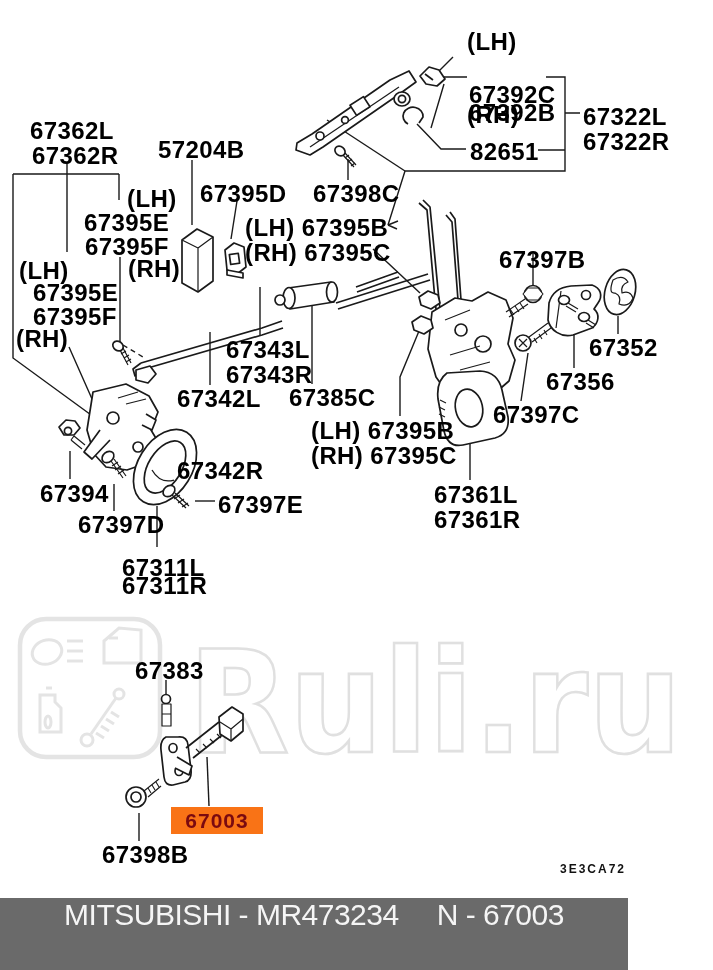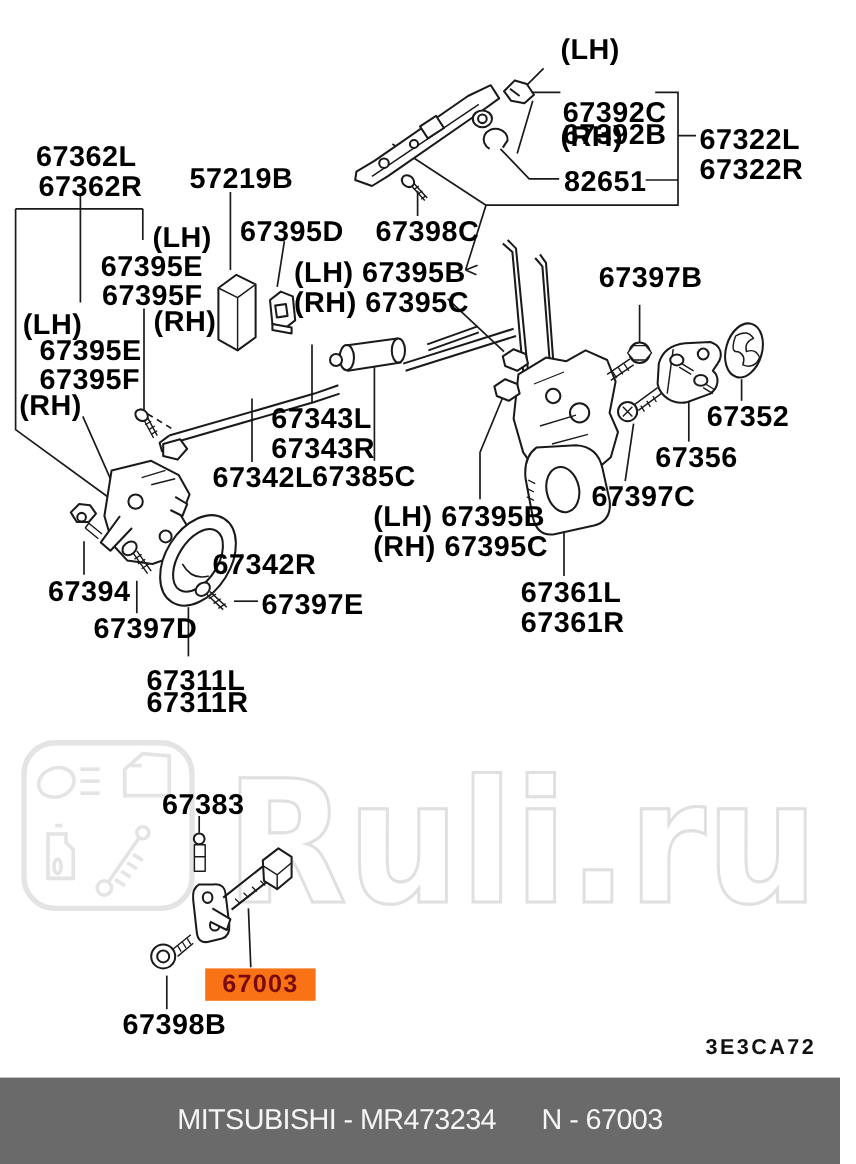--- a/index.html
+++ b/index.html
@@ -1,28 +1,28 @@
 <!DOCTYPE html>
 <html><head>
 <meta charset="utf-8">
 <style>
   html,body{margin:0;padding:0;background:#fff;}
   #stage{position:relative;width:713px;height:970px;background:#fff;overflow:hidden;
          font-family:"Liberation Sans",sans-serif;}
   #artwork{position:absolute;left:0;top:0;}
   .lbl{position:absolute;font-weight:bold;font-size:24px;letter-spacing:.4px;
        color:#000;white-space:nowrap;line-height:1;}
-  .plate-code{position:absolute;left:588px;top:862px;font-weight:bold;font-size:18px;
+  .plate-code{position:absolute;left:560px;top:862px;font-weight:bold;font-size:12px;
        letter-spacing:2px;color:#111;}
   .hl-box{position:absolute;left:171px;top:807px;width:92px;height:27px;
        background:#f97316;display:flex;align-items:center;justify-content:center;
        font-weight:bold;font-size:21px;color:#7a0a10;letter-spacing:1px;}
-  .footer{position:absolute;left:0;top:898px;width:700px;height:72px;background:#6a6a6a;
-       display:flex;align-items:center;justify-content:center;gap:38px;
-       color:#f5f5f5;font-size:24px;letter-spacing:-.5px;}
+  .footer{position:absolute;left:0;top:898px;width:628px;height:72px;background:#6a6a6a;
+       display:flex;justify-content:center;gap:38px;
+       color:#f5f5f5;font-size:30px;letter-spacing:-.5px;}
   .wm-text{font-family:"DejaVu Sans",sans-serif;font-weight:bold;}
 </style>
 </head>
 <body>
 
 <div id="stage">
 
   <svg id="artwork" width="713" height="898" viewBox="0 0 713 898">
 
     <g stroke="#e4e4e4" fill="none" stroke-width="4.5">
@@ -248,46 +248,46 @@
         <circle cx="136" cy="797" r="5"></circle>
         <path d="M144,791 L159,779 M148,797 L161,786" stroke-width="1.2"></path>
         <path d="M148,788 l3,5 M152,785 l3,5 M156,782 l3,5" stroke-width="1.1"></path>
       </g>
     </g>
   </svg>
 
   <div id="labels">
       <div class="lbl" style="left: 30px; top: 119px;">67362L</div>
       <div class="lbl" style="left: 32px; top: 144px;">67362R</div>
-      <div class="lbl" style="left: 158px; top: 138px;">57219B</div>
+      <div class="lbl" style="left: 158px; top: 138px;">57204B</div>
       <div class="lbl" style="left: 127px; top: 187px;">(LH)</div>
       <div class="lbl" style="left: 84px; top: 211px;">67395E</div>
       <div class="lbl" style="left: 85px; top: 235px;">67395F</div>
       <div class="lbl" style="left: 128px; top: 257px;">(RH)</div>
       <div class="lbl" style="left: 19px; top: 259px;">(LH)</div>
       <div class="lbl" style="left: 33px; top: 281px;">67395E</div>
       <div class="lbl" style="left: 33px; top: 305px;">67395F</div>
       <div class="lbl" style="left: 16px; top: 327px;">(RH)</div>
       <div class="lbl" style="left: 200px; top: 182px;">67395D</div>
       <div class="lbl" style="left: 313px; top: 182px;">67398C</div>
       <div class="lbl" style="left: 245px; top: 216px;">(LH) 67395B</div>
       <div class="lbl" style="left: 245px; top: 241px;">(RH) 67395C</div>
       <div class="lbl" style="left: 467px; top: 30px;">(LH)</div>
       <div class="lbl" style="left: 469px; top: 58px; margin-top: 43px;">67392B</div>
       <div class="lbl" style="left: 469px; top: 83px;">67392C</div>
       <div class="lbl" style="left: 467px; top: 103px;">(RH)</div>
       <div class="lbl" style="left: 470px; top: 140px;">82651</div>
       <div class="lbl" style="left: 583px; top: 105px;">67322L</div>
       <div class="lbl" style="left: 583px; top: 130px;">67322R</div>
-      <div class="lbl" style="left: 499px; top: 220px;">67397B</div>
+      <div class="lbl" style="left: 499px; top: 248px;">67397B</div>
       <div class="lbl" style="left: 226px; top: 338px;">67343L</div>
       <div class="lbl" style="left: 226px; top: 363px;">67343R</div>
       <div class="lbl" style="left: 177px; top: 387px;">67342L</div>
       <div class="lbl" style="left: 177px; top: 412px; margin-top: 47px;">67342R</div>
-      <div class="lbl" style="left: 260px; top: 386px;">67385C</div>
+      <div class="lbl" style="left: 289px; top: 386px;">67385C</div>
       <div class="lbl" style="left: 311px; top: 419px;">(LH) 67395B</div>
       <div class="lbl" style="left: 311px; top: 444px;">(RH) 67395C</div>
       <div class="lbl" style="left: 589px; top: 336px;">67352</div>
       <div class="lbl" style="left: 546px; top: 370px;">67356</div>
       <div class="lbl" style="left: 493px; top: 403px;">67397C</div>
       <div class="lbl" style="left: 434px; top: 483px;">67361L</div>
       <div class="lbl" style="left: 434px; top: 508px;">67361R</div>
       <div class="lbl" style="left: 40px; top: 482px;">67394</div>
       <div class="lbl" style="left: 78px; top: 513px;">67397D</div>
       <div class="lbl" style="left: 218px; top: 493px;">67397E</div>

